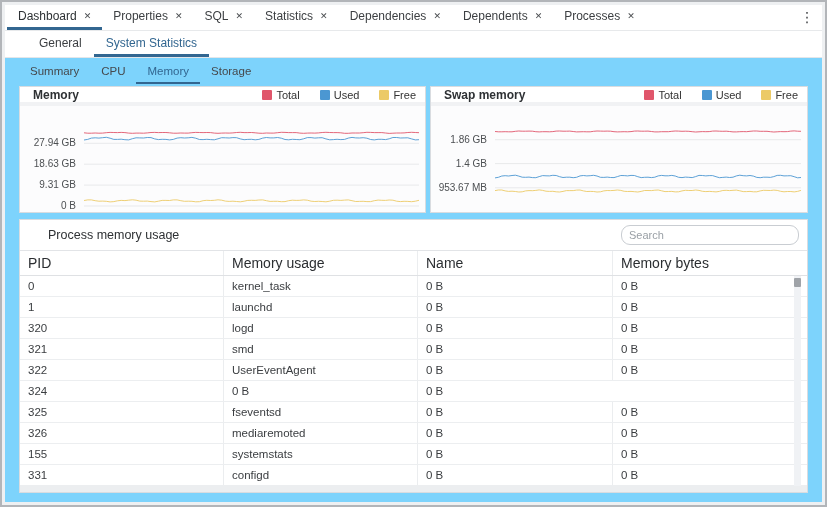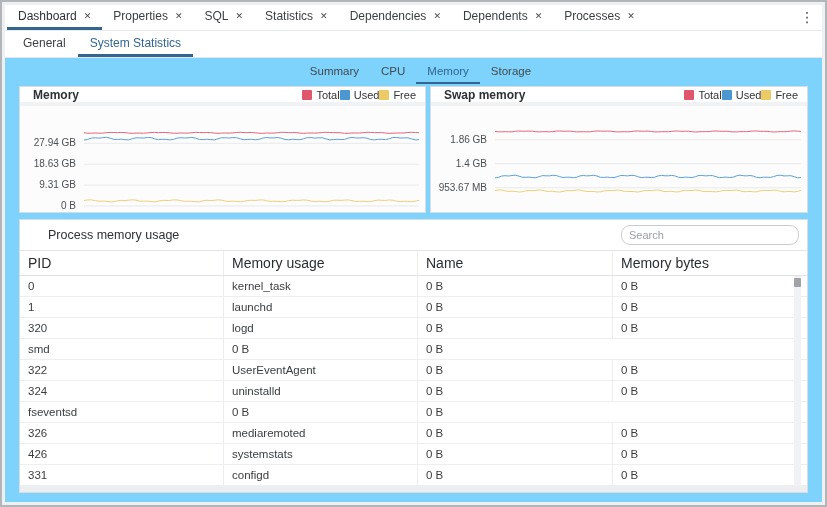--- a/index.html
+++ b/index.html
@@ -34,53 +34,53 @@
   .tab.active { border-bottom-color: #326690; color: #2d3134; }
   .tab-close { font-size: 9px; color: #4a4d50; line-height: 1; padding-top: 1px; }
   .kebab {
     position: absolute; right: 8px; top: 4px;
     font-size: 14px; color: #3c3f42; cursor: pointer; letter-spacing: 0;
   }
 
   
   .subtabbar {
     display: flex; align-items: stretch; height: 27px;
-    padding-left: 6px; background: #fff;
+    padding-left: 22px; background: #fff;
     border-bottom: 1px solid #e4e6e9; flex: 0 0 auto;
   }
   .subtab {
     display: flex; align-items: center; padding: 0 12px;
     font-size: 12px; color: #3c3f42;
     border-bottom: 3px solid transparent; cursor: pointer;
   }
   .subtab.active { color: #326690; border-bottom-color: #326690; align-items: center; }
 
   
   .stattabbar {
     display: flex; align-items: stretch; height: 26px;
-    margin-left: 14px; padding-top: 2px; flex: 0 0 auto; justify-content: center;
+    margin-left: 14px; padding-top: 2px; flex: 0 0 auto;
   }
   .stattab {
     display: flex; align-items: center; padding: 0 11px;
     font-size: 11.5px; color: #45484c;
     border-bottom: 2px solid transparent; cursor: pointer;
   }
   .stattab.active { color: #326690; border-bottom-color: #326690; }
 
   
   .charts-row { display: flex; gap: 4px; margin: 2px 14px 0 14px; flex: 0 0 auto; }
   .panel { border: 1px solid #d9dce0; background: #fff; }
   .chart-panel-left  { width: 407px; }
   .chart-panel-right { flex: 1; }
   .chart-header {
     height: 19px; display: flex; justify-content: space-between; align-items: center;
     padding: 0 9px 0 13px; border-bottom: 4px solid #f1f2f4; background: #fff;
   }
   .chart-title { font-size: 12px; font-weight: 700; color: #2e3134; }
-  .legend { display: flex; gap: 0; align-items: center; }
+  .legend { display: flex; gap: 20px; align-items: center; }
   .legend-item { display: flex; align-items: center; gap: 4px; font-size: 11px; color: #333; }
   .swatch { display: inline-block; width: 10px; height: 10px; border-radius: 1px; }
   .plot { position: relative; height: 106px; background: #fcfcfd; }
   .plot svg { position: absolute; inset: 0; display: block; }
 
   
   .process-panel { margin: 6px 14px 0 14px; flex: 0 0 auto; }
   .process-header {
     height: 30px; display: flex; justify-content: space-between; align-items: center;
     padding: 0 8px;
@@ -276,49 +276,50 @@
         <div class="cell">0 B</div>
         <div class="cell">0 B</div>
       </div>
       <div class="tgrid trow">
         <div class="cell">320</div>
         <div class="cell">logd</div>
         <div class="cell">0 B</div>
         <div class="cell">0 B</div>
       </div>
       <div class="tgrid trow">
+        <div class="cell">321</div>
         <div class="cell">smd</div>
         <div class="cell">0 B</div>
         <div class="cell">0 B</div>
       </div>
       <div class="tgrid trow">
         <div class="cell">322</div>
         <div class="cell">UserEventAgent</div>
         <div class="cell">0 B</div>
         <div class="cell">0 B</div>
       </div>
       <div class="tgrid trow">
         <div class="cell">324</div>
-        <div class="cell">uninstalld</div>
-        <div class="cell">0 B</div>
-        <div class="cell">0 B</div>
-      </div>
-      <div class="tgrid trow">
+        <div class="cell">0 B</div>
+        <div class="cell">0 B</div>
+      </div>
+      <div class="tgrid trow">
+        <div class="cell">325</div>
         <div class="cell">fseventsd</div>
         <div class="cell">0 B</div>
         <div class="cell">0 B</div>
       </div>
       <div class="tgrid trow">
         <div class="cell">326</div>
         <div class="cell">mediaremoted</div>
         <div class="cell">0 B</div>
         <div class="cell">0 B</div>
       </div>
       <div class="tgrid trow">
-        <div class="cell">426</div>
+        <div class="cell">155</div>
         <div class="cell">systemstats</div>
         <div class="cell">0 B</div>
         <div class="cell">0 B</div>
       </div>
       <div class="tgrid trow">
         <div class="cell">331</div>
         <div class="cell">configd</div>
         <div class="cell">0 B</div>
         <div class="cell">0 B</div>
       </div>

